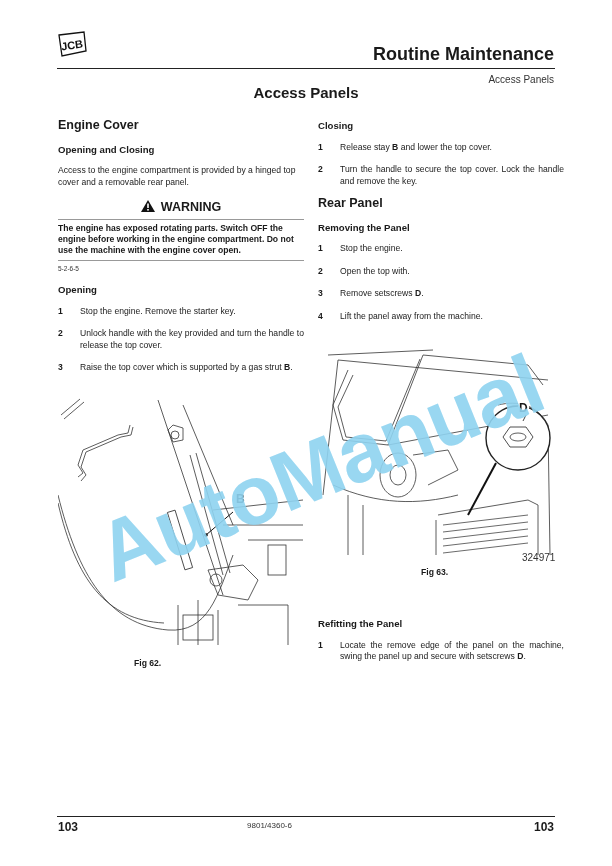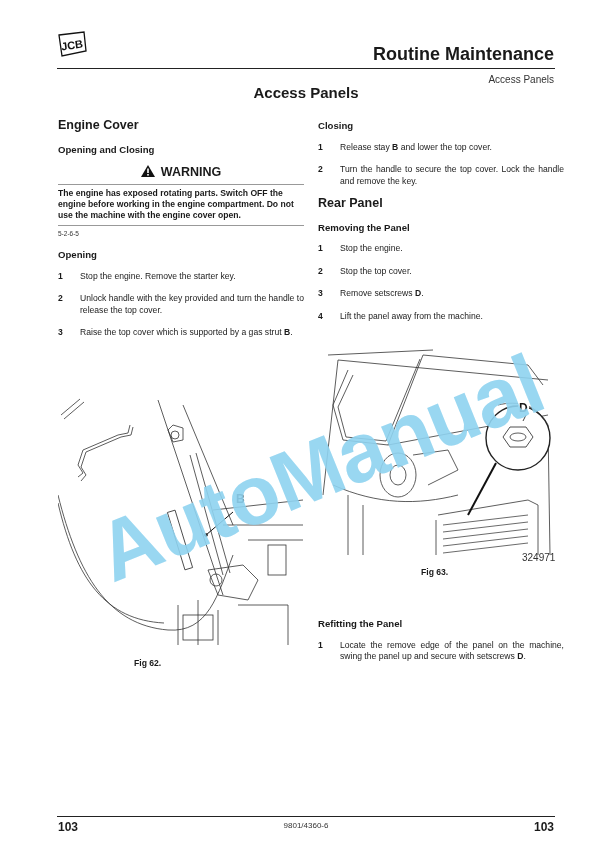--- a/index.html
+++ b/index.html
@@ -35,21 +35,21 @@
   .fig { position: absolute; }
   .fig62 { left: 58px; top: 395px; width: 245px; height: 255px; }
   .fig63 { left: 318px; top: 345px; width: 240px; height: 215px; }
   .figcap { position: absolute; font-size: 8.6px; font-weight: bold; }
   .fig62-cap { left: 134px; top: 658px; }
   .fig63-cap { left: 421px; top: 567px; }
   .fig-code { position: absolute; left: 522px; top: 552px; font-size: 10px; color: #333; }
 
   .ftr-rule { left: 57px; width: 498px; top: 816px; border-top: 1px solid #222; }
   .ftr-left { left: 58px; top: 820px; font-size: 12px; font-weight: bold; }
-  .ftr-center { left: 0; width: 612px; top: 821px; text-align: center; font-size: 8px; color: #333; }
+  .ftr-center { left: 0; width: 539px; top: 821px; text-align: center; font-size: 8px; color: #333; }
   .ftr-right { right: 58px; top: 820px; font-size: 12px; font-weight: bold; }
 
   .watermark {
     position: absolute; left: 40px; top: 420px; width: 560px; text-align: center;
     font-size: 84px; font-weight: bold; color: #8fd3f0; opacity: 0.9;
     transform: rotate(-22deg); transform-origin: 50% 50%; letter-spacing: -1px;
     pointer-events: none; white-space: nowrap;
   }
 </style>
 </head>
@@ -62,20 +62,21 @@
   </svg>
 </div>
 <div class="abs hdr-section">Routine Maintenance</div>
 <div class="abs hdr-rule"></div>
 <div class="abs hdr-sub">Access Panels</div>
 <div class="abs page-title">Access Panels</div>
 
 <div class="col col-left">
   <div class="h2">Engine Cover</div>
   <div class="h3">Opening and Closing</div>
+  <div class="para">Access to the engine compartment is provided by a hinged top cover and a removable rear panel.</div>
 
   <div>
     <div class="warn-title">
       <span>
         <svg width="14" height="12" viewBox="0 0 14 12">
             <polygon points="7,0 14,12 0,12" fill="#111"></polygon>
             <rect x="6.2" y="3.5" width="1.6" height="4.5" fill="#fff"></rect>
             <rect x="6.2" y="9" width="1.6" height="1.6" fill="#fff"></rect>
           </svg>
       </span>
@@ -145,21 +146,21 @@
   </div>
 
   <div class="h2" style="margin-top:2px;">Rear Panel</div>
   <div class="h3">Removing the Panel</div>
   <div class="step">
     <span class="num">1</span>
     <span class="txt">Stop the engine.</span>
   </div>
   <div class="step">
     <span class="num">2</span>
-    <span class="txt">Stop the top cover.</span>
+    <span class="txt">Open the top with.</span>
   </div>
   <div class="step">
     <span class="num">3</span>
     <span class="txt"><span>Remove setscrews </span><b>D</b><span>.</span></span>
   </div>
   <div class="step">
     <span class="num">4</span>
     <span class="txt">Lift the panel away from the machine.</span>
   </div>
 </div>

